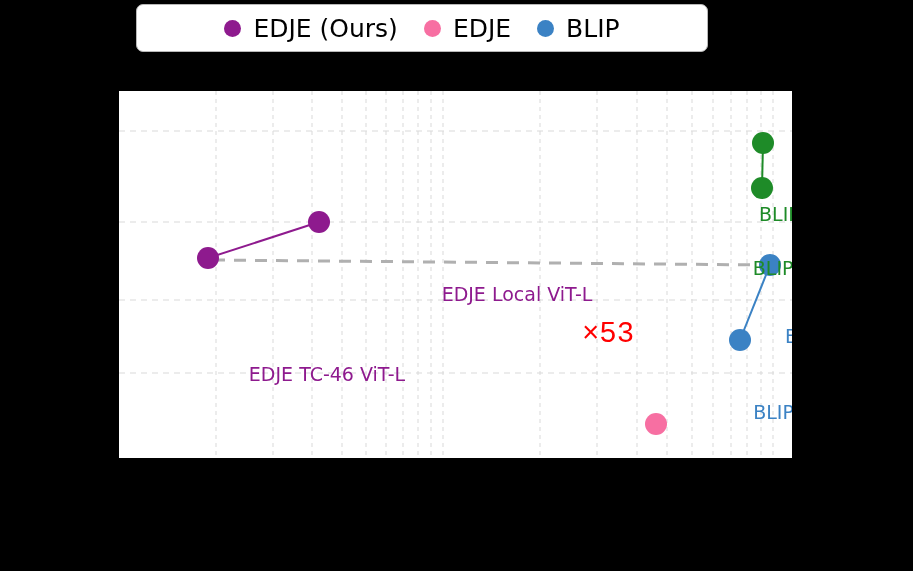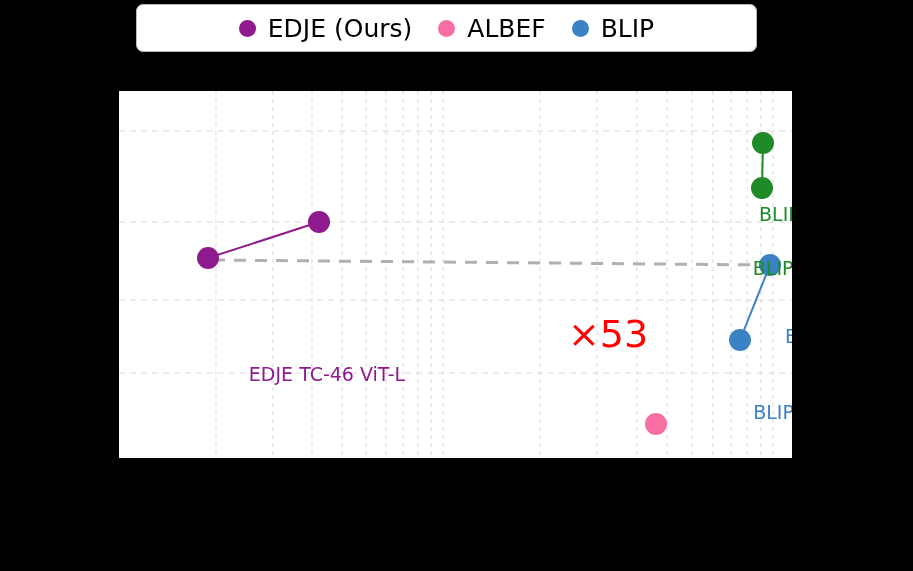--- a/index.html
+++ b/index.html
@@ -13,21 +13,21 @@
     position: relative;
     font-family: "DejaVu Sans", "Liberation Sans", sans-serif;
     overflow: hidden;
   }
 
   
   #legend {
     position: absolute;
     left: 136px;
     top: 4px;
-    width: 621px;
+    width: 572px;
     height: 48px;
     background: #ffffff;
     border: 1.5px solid #b8b8b8;
     border-radius: 7px;
     box-shadow: 2px 3px 4px rgba(0,0,0,0.35);
     display: flex;
     align-items: center;
     justify-content: center;
     box-sizing: border-box;
   }
@@ -72,38 +72,39 @@
 
   .pt-label {
     position: absolute;
     font-size: 19px;
     line-height: 1;
     white-space: nowrap;
     transform: translate(-50%, -50%);
   }
   .ann-label {
     position: absolute;
-    font-size: 38px;
+    font-size: 29px;
     line-height: 1;
     white-space: nowrap;
     color: #ff0000;
     transform: translate(-50%, -50%);
+    font-family: Liberation Mono, monospace;
   }
 </style>
 </head>
 <body>
 
 <div id="legend">
     <div class="legend-entry">
       <span class="legend-dot" style="background: rgb(142, 26, 142);"></span>
       <span class="legend-label">EDJE (Ours)</span>
     </div>
     <div class="legend-entry">
       <span class="legend-dot" style="background: rgb(247, 111, 162);"></span>
-      <span class="legend-label">ALBEF</span>
+      <span class="legend-label">EDJE</span>
     </div>
     <div class="legend-entry">
       <span class="legend-dot" style="background: rgb(59, 130, 196);"></span>
       <span class="legend-label">BLIP</span>
     </div>
   </div>
 
 <div id="plot">
   <svg id="grid-svg" viewBox="0 0 673 367" preserveAspectRatio="none">
       <line x1="97" x2="97" y1="0" y2="367" stroke="#d9d9d9" stroke-width="1" stroke-dasharray="4 4"></line>
@@ -139,19 +140,20 @@
       <circle cx="89" cy="167" r="11" fill="#8e1a8e"></circle>
       <circle cx="200" cy="131" r="11" fill="#8e1a8e"></circle>
       <circle cx="537" cy="333" r="11" fill="#f76fa2"></circle>
       <circle cx="621" cy="249" r="11" fill="#3b82c4"></circle>
       <circle cx="651" cy="174" r="11" fill="#3b82c4"></circle>
       <circle cx="643" cy="97" r="11" fill="#1e8b28"></circle>
       <circle cx="644" cy="52" r="11" fill="#1e8b28"></circle>
     </svg>
   <div id="overlay">
       <div class="pt-label" style="left: 208px; top: 283px; color: rgb(142, 26, 142);">EDJE TC-46 ViT-L</div>
+      <div class="pt-label" style="left: 398px; top: 203px; color: rgb(142, 26, 142);">EDJE Local ViT-L</div>
       <div class="pt-label" style="left: 681px; top: 321px; color: rgb(59, 130, 196);">BLIP ViT-B</div>
       <div class="pt-label" style="left: 712px; top: 245px; color: rgb(59, 130, 196);">BLIP ViT-L</div>
       <div class="pt-label" style="left: 689px; top: 177px; color: rgb(30, 139, 40);">BLIP-2 ViT-L</div>
       <div class="pt-label" style="left: 696px; top: 123px; color: rgb(30, 139, 40);">BLIP-2 ViT-g</div>
       <div class="ann-label" style="left: 489px; top: 243px; color: rgb(255, 0, 0);">×53</div>
     </div>
 </div>
 
 </body></html>

